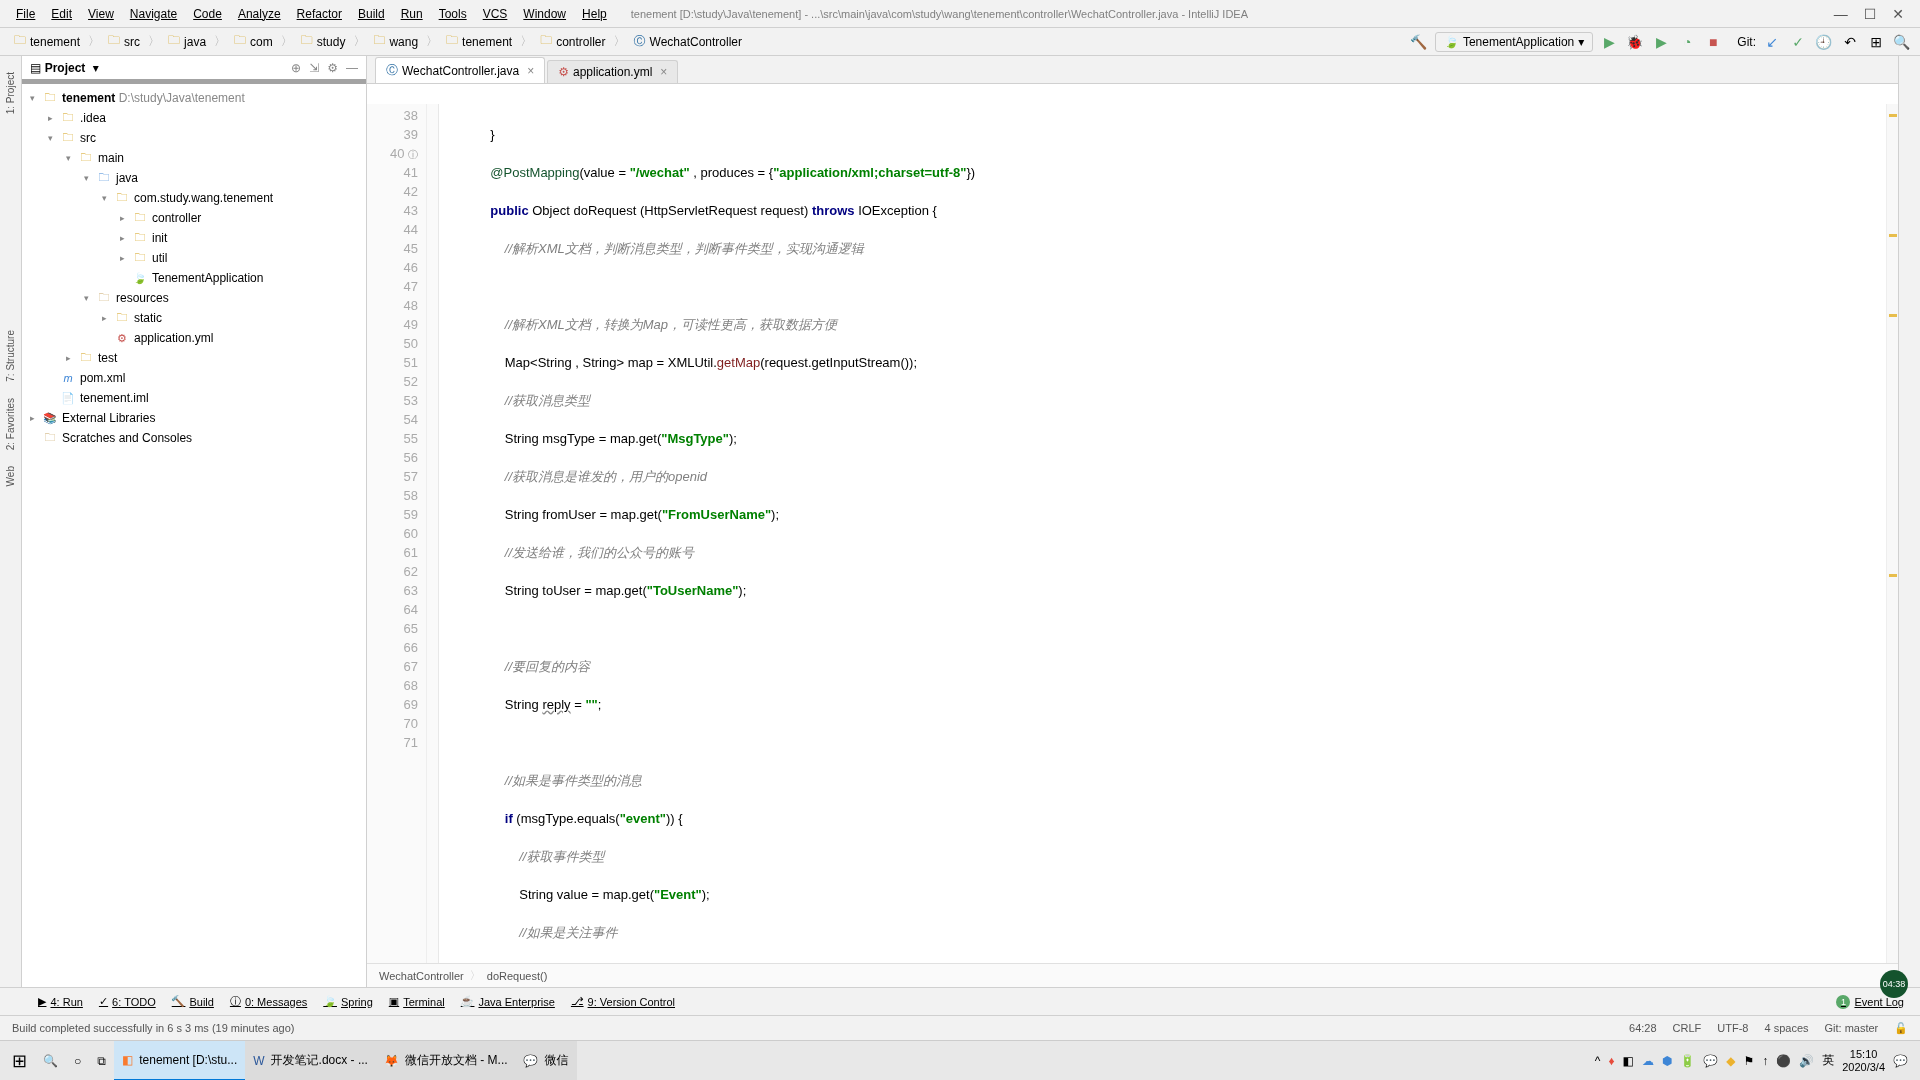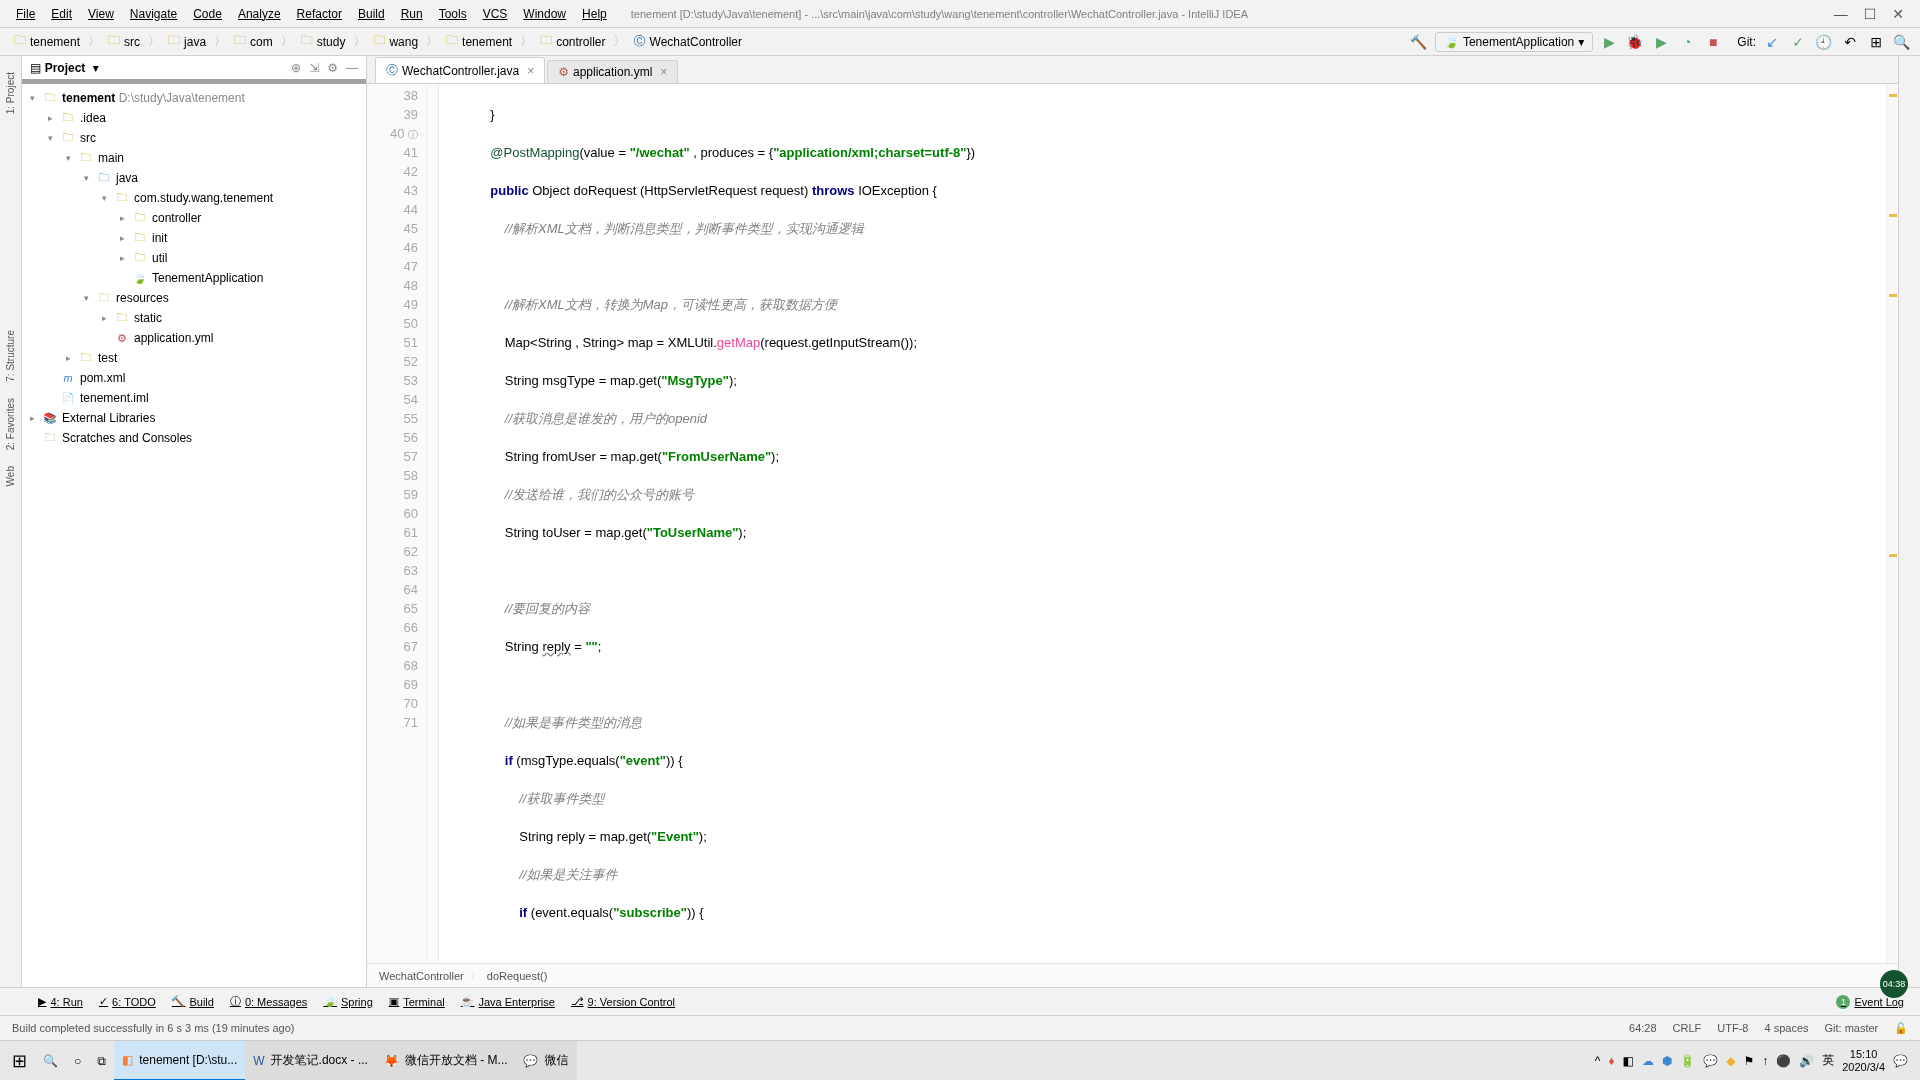--- a/index.html
+++ b/index.html
@@ -40,31 +40,31 @@
 .tree-label { color: #000; }
 .tree-label.grey { color: #888; }
 .tree-label.bold { font-weight: bold; }
 
 
 .editorpane { flex: 1; display: flex; flex-direction: column; background: #fff; }
 .editor-tabs { height: 28px; display: flex; align-items: flex-end; border-bottom: 1px solid #d0d0d0; padding-left: 8px; background: #f2f2f2; }
 .editor-tab { display: flex; align-items: center; gap: 4px; padding: 4px 10px; border: 1px solid #d0d0d0; border-bottom: none; background: #fff; margin-right: 2px; font-size: 12px; cursor: pointer; border-radius: 3px 3px 0 0; }
 .editor-tab.inactive { background: #e8e8e8; }
 .editor-tab .close { color: #888; margin-left: 4px; }
-.editor-body { flex: 1; display: flex; overflow: hidden; font-family: "Consolas", "Courier New", monospace; font-size: 13px; }
+.editor-body { flex: 1; display: flex; overflow: hidden; font-family: "Consolas", "Courier New", monospace; font-size: 13px; margin-top: 20px; }
 .gutter { width: 60px; background: #fafafa; border-right: 1px solid #eee; text-align: right; color: #aaa; padding-right: 8px; line-height: 19px; padding-top: 2px; }
 .gutter .ln { height: 19px; position: relative; }
 .foldgutter { width: 12px; background: #fafafa; border-right: 1px solid #e8e8e8; }
 .code { flex: 1; padding-left: 8px; line-height: 19px; white-space: pre; overflow: hidden; padding-top: 2px; position: relative; }
 .code .line { height: 19px; }
 .code .kw { color: #000080; font-weight: bold; }
 .code .ann { color: #14532d; }
 .code .str { color: #008000; font-weight: bold; }
 .code .cmt { color: #808080; font-style: italic; }
-.code .fld { color: #ec4899; }
+.code .fld { color: #7f1d1d; }
 .editor-crumbs { height: 24px; border-top: 1px solid #e0e0e0; display: flex; align-items: center; padding: 0 12px; font-size: 11px; color: #555; background: #fafafa; }
 .editor-crumbs .sep { margin: 0 6px; color: #ccc; }
 
 
 .rightstrip { width: 22px; background: #f2f2f2; border-left: 1px solid #d0d0d0; }
 .rightmarks { width: 12px; background: #f8f8f8; border-left: 1px solid #eee; position: relative; }
 .rightmarks .mark { position: absolute; width: 8px; height: 3px; left: 2px; }
 
 
 .bottombar { height: 28px; background: #f2f2f2; border-top: 1px solid #d0d0d0; display: flex; align-items: center; padding: 0 8px; font-size: 11px; }
@@ -342,33 +342,34 @@
       </div>
       <div class="foldgutter"></div>
       <div class="code">
 <div class="line"><span>            }</span></div>
 <div class="line"><span>            </span><span class="ann">@PostMapping</span><span>(value = </span><span class="str">"/wechat"</span><span> , produces = {</span><span class="str">"application/xml;charset=utf-8"</span><span>})</span></div>
 <div class="line"><span>            </span><span class="kw">public</span><span> Object doRequest (HttpServletRequest request) </span><span class="kw">throws</span><span> IOException {</span></div>
 <div class="line"><span class="cmt">                //解析XML文档，判断消息类型，判断事件类型，实现沟通逻辑</span></div>
 <div class="line"><span></span></div>
 <div class="line"><span class="cmt">                //解析XML文档，转换为Map，可读性更高，获取数据方便</span></div>
 <div class="line"><span>                Map&lt;String , String&gt; map = XMLUtil.</span><span class="fld">getMap</span><span>(request.getInputStream());</span></div>
+<div class="line"><span class="cmt">                //获取消息类型</span></div>
 <div class="line"><span>                String msgType = map.get(</span><span class="str">"MsgType"</span><span>);</span></div>
 <div class="line"><span class="cmt">                //获取消息是谁发的，用户的openid</span></div>
 <div class="line"><span>                String fromUser = map.get(</span><span class="str">"FromUserName"</span><span>);</span></div>
 <div class="line"><span class="cmt">                //发送给谁，我们的公众号的账号</span></div>
 <div class="line"><span>                String toUser = map.get(</span><span class="str">"ToUserName"</span><span>);</span></div>
 <div class="line"><span></span></div>
 <div class="line"><span class="cmt">                //要回复的内容</span></div>
 <div class="line"><span>                String </span><span style="text-decoration:underline wavy #888">reply</span><span> = </span><span class="str">""</span><span>;</span></div>
 <div class="line"><span></span></div>
 <div class="line"><span class="cmt">                //如果是事件类型的消息</span></div>
 <div class="line"><span>                </span><span class="kw">if</span><span> (msgType.equals(</span><span class="str">"event"</span><span>)) {</span></div>
 <div class="line"><span class="cmt">                    //获取事件类型</span></div>
-<div class="line"><span>                    String reply = map.get(</span><span class="str">"Event"</span><span>);</span></div>
+<div class="line"><span>                    String value = map.get(</span><span class="str">"Event"</span><span>);</span></div>
 <div class="line"><span class="cmt">                    //如果是关注事件</span></div>
 <div class="line"><span>                    </span><span class="kw">if</span><span> (event.equals(</span><span class="str">"subscribe"</span><span>)) {</span></div>
 
 
 
 
 
 
 
 

